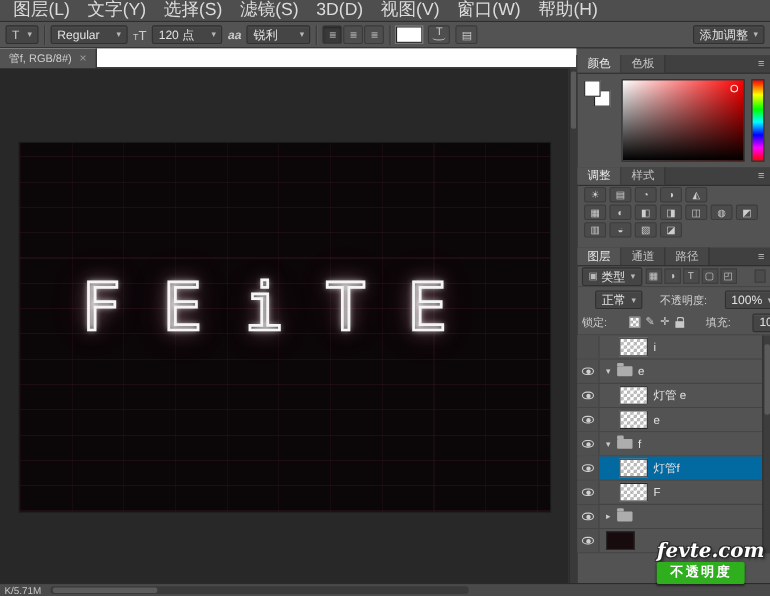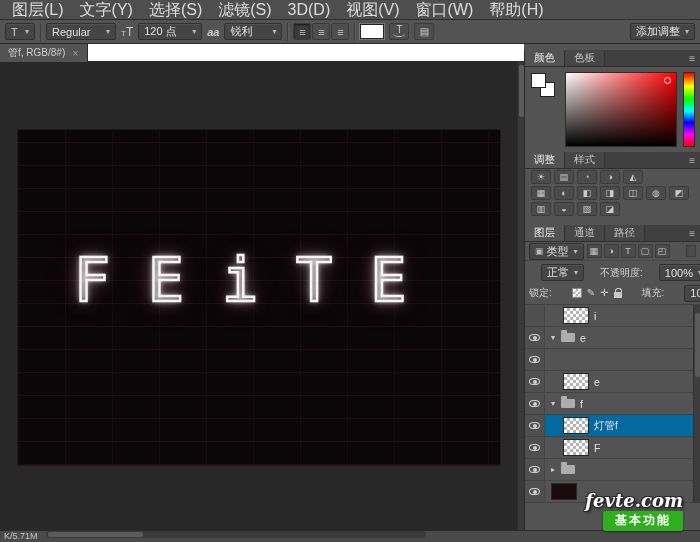--- a/index.html
+++ b/index.html
@@ -130,26 +130,26 @@
                      linear-gradient(45deg,#b4b4b4 25%,transparent 25%,transparent 75%,#b4b4b4 75%);
     background-size:6px 6px;background-position:0 0,3px 3px}
   .thumb.dark{background:#170b0e}
   .indent{width:12px;flex:none}
   .layer-label{font-size:10.5px;color:#e2e2e2;margin-left:2px;white-space:nowrap}
   #layer-scroll{position:absolute;right:0;top:0;bottom:0;width:7px;background:#3d3d3d;border-left:1px solid #2f2f2f}
   #layer-scroll .thumb-v{position:absolute;left:1px;top:8px;width:5px;height:64px;background:#5b5b5b;border-radius:2px}
 
   
   #statusbar{position:absolute;left:0;top:530px;width:700px;height:12px;background:#4a4a4a;
-    border-top:1px solid #2b2b2b;display:flex;font-size:9px;color:#c9c9c9;padding:0 4px;gap:8px}
+    border-top:1px solid #2b2b2b;display:flex;align-items:center;font-size:9px;color:#c9c9c9;padding:0 4px;gap:8px}
   .hscroll{width:380px;height:7px;background:#3a3a3a;border-radius:3px;position:relative}
   .hscroll .thumb-h{position:absolute;left:2px;top:1px;width:95px;height:5px;background:#5b5b5b;border-radius:2px}
 
   
-  #watermark{position:absolute;right:17px;bottom:11px;text-align:right;z-index:5}
+  #watermark{position:absolute;right:5px;bottom:11px;text-align:left;z-index:5}
   .site{font-family:"DejaVu Serif",serif;font-style:italic;font-weight:bold;font-size:18px;color:#fff;line-height:1;
     text-shadow:1px 1px 0 #2a2a2a,-1px 1px 0 #2a2a2a,1px -1px 0 #2a2a2a,-1px -1px 0 #2a2a2a,2px 2px 3px rgba(0,0,0,.6)}
   .badge{margin-top:1px;background:#2fae1e;color:#fff;font-weight:bold;font-size:12px;
     padding:1px 12px 2px;border-radius:2px;display:inline-block;letter-spacing:2px;box-shadow:0 1px 2px rgba(0,0,0,.5)}
 </style>
 </head>
 <body>
 
 <div id="app">
 
@@ -325,20 +325,25 @@
             <div class="row-content">
               <span class="arrow">▾</span>
               <span class="folder"></span>
               <span class="layer-label">e</span>
             </div>
           </div>
           <div class="layer-row">
             <div class="eye-cell">
               <span class="eye"></span>
             </div>
+            <div class="row-content">
+              <span class="indent"></span>
+              <span class="thumb checker"></span>
+              <span class="layer-label">灯管 e</span>
+            </div>
           </div>
           <div class="layer-row">
             <div class="eye-cell">
               <span class="eye"></span>
             </div>
             <div class="row-content">
               <span class="indent"></span>
               <span class="thumb checker"></span>
               <span class="layer-label">e</span>
             </div>
@@ -394,21 +399,21 @@
           </div>
           <div id="layer-scroll">
           <div class="thumb-v"></div>
         </div>
       </div>
     </div>
   </div>
 
   <div id="watermark">
     <div class="site">fevte.com</div>
-    <div class="badge">基本功能</div>
+    <div class="badge">不透明度</div>
   </div>
 
   <div id="statusbar">
     <span>K/5.71M</span>
     <div class="hscroll">
       <div class="thumb-h"></div>
     </div>
   </div>
 
 </div>

